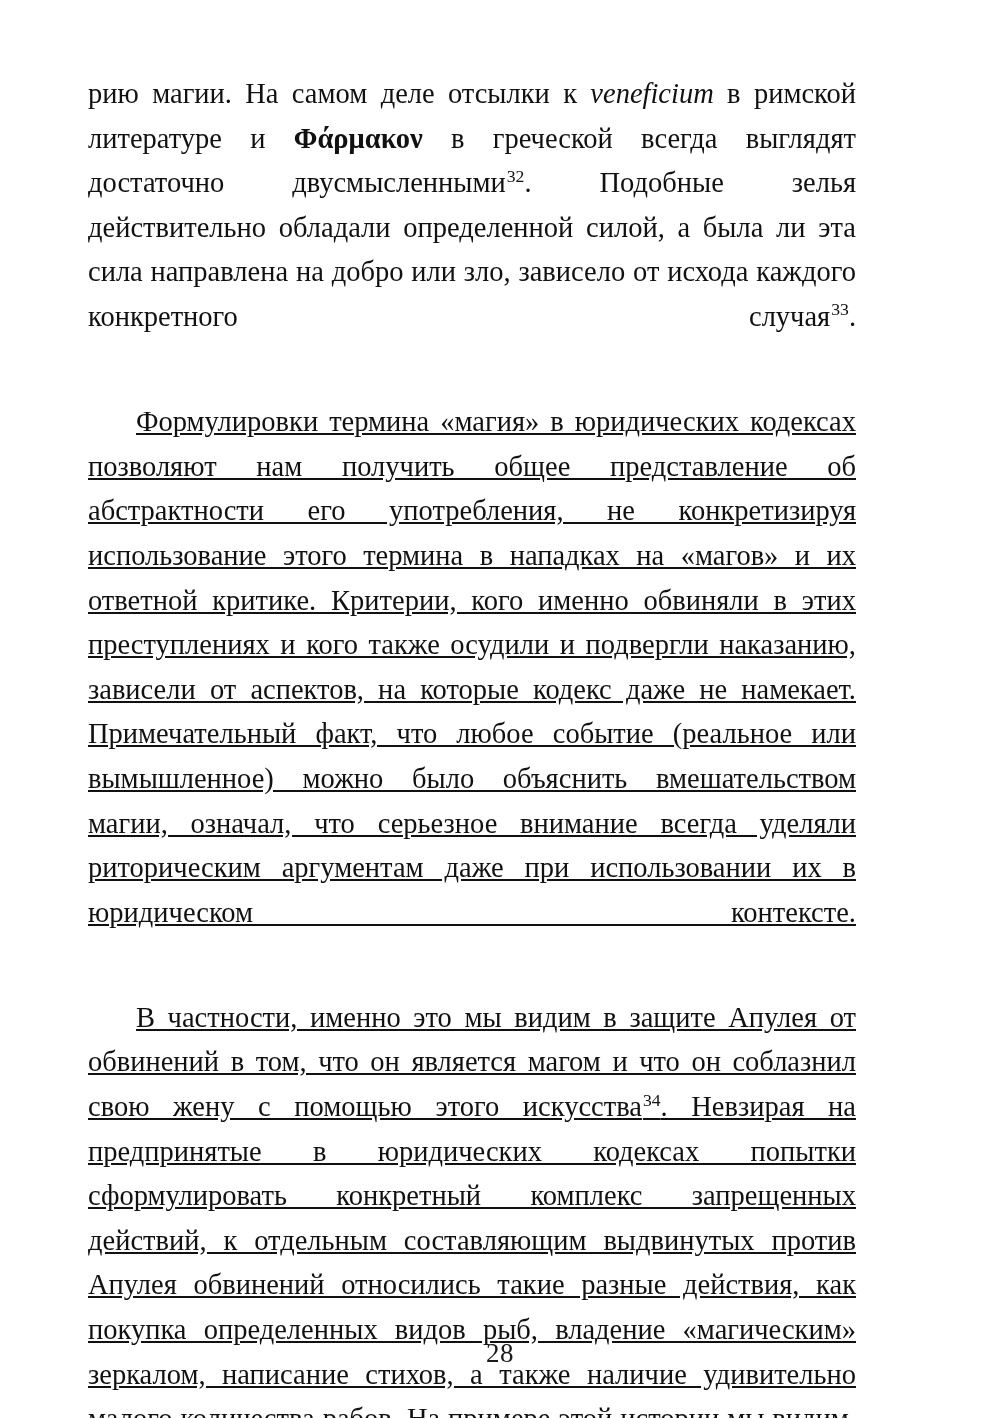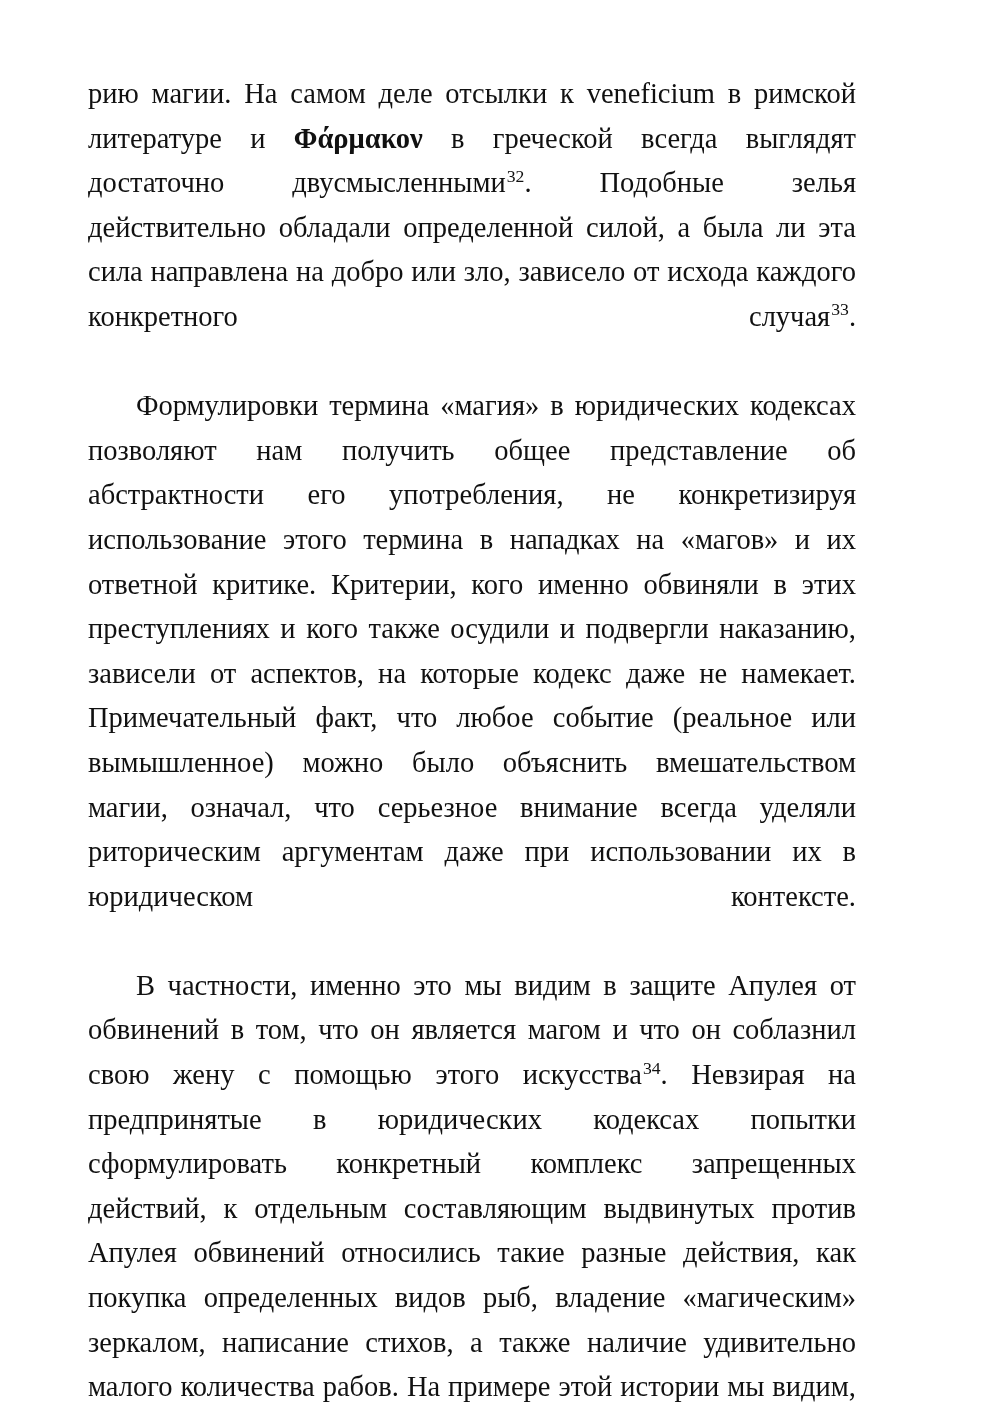--- a/index.html
+++ b/index.html
@@ -32,29 +32,31 @@
   }
   .para {
     margin: 0;
     text-indent: 48px;
     text-align: justify;
   }
   .para.first {
     text-indent: 0;
   }
   .para + .para {
-    margin-top: 0;
+    margin-top: 16px;
+    text-decoration: underline;
   }
   
   .para::after {
     content: "";
     display: inline-block;
     width: 100%;
   }
   .italic-lat {
+    font-style: italic;
   }
   .greek {
     font-family: "Liberation Serif", "DejaVu Serif", serif;
     font-style: normal;
     font-weight: bold;
   }
   sup.fn {
     font-size: 0.62em;
     vertical-align: super;
     line-height: 0;
@@ -86,14 +88,15 @@
     <p class="para">
       <span>Формулировки термина «магия» в юридических кодексах позволяют нам получить общее представление об абстрактности его употребления, не конкретизируя использование этого термина в нападках на «магов» и их ответной критике. Критерии, кого именно обвиняли в этих преступлениях и кого также осудили и подвергли наказанию, зависели от аспектов, на которые кодекс даже не намекает. Примечательный факт, что любое событие (реальное или вымышленное) можно было объяснить вмешательством магии, означал, что серьезное внимание всегда уделяли риторическим аргументам даже при использовании их в юридическом контексте.</span>
     </p>
 
     <p class="para">
       <span>В частности, именно это мы видим в защите Апулея от обвинений в том, что он является магом и что он соблазнил свою жену с помощью этого искусства</span><sup class="fn">34</sup><span>. Невзирая на предпринятые в юридических кодексах попытки сформулировать конкретный комплекс запрещенных действий, к отдельным составляющим выдвинутых против Апулея обвинений относились такие разные действия, как покупка определенных видов рыб, владение «магическим» зеркалом, написание стихов, а также наличие удивительно малого количества рабов. На примере этой истории мы видим, как «магия» отказывалась вписываться в четкий набор юридических определений.</span>
     </p>
 
   </div>
 
+  <div class="page-number">28</div>
 
 </div>
 
 </body></html>

